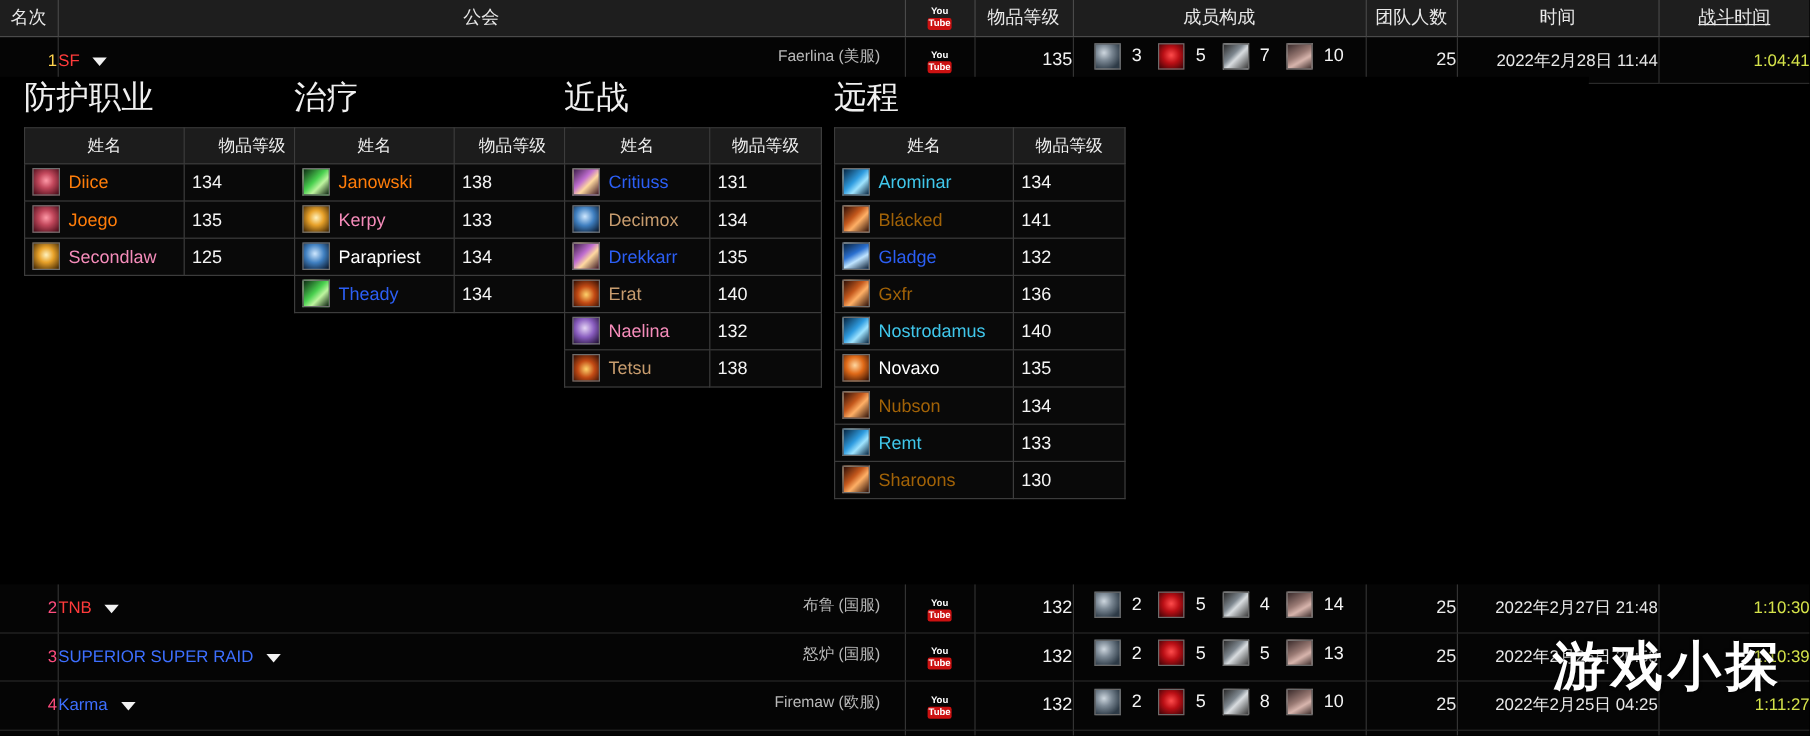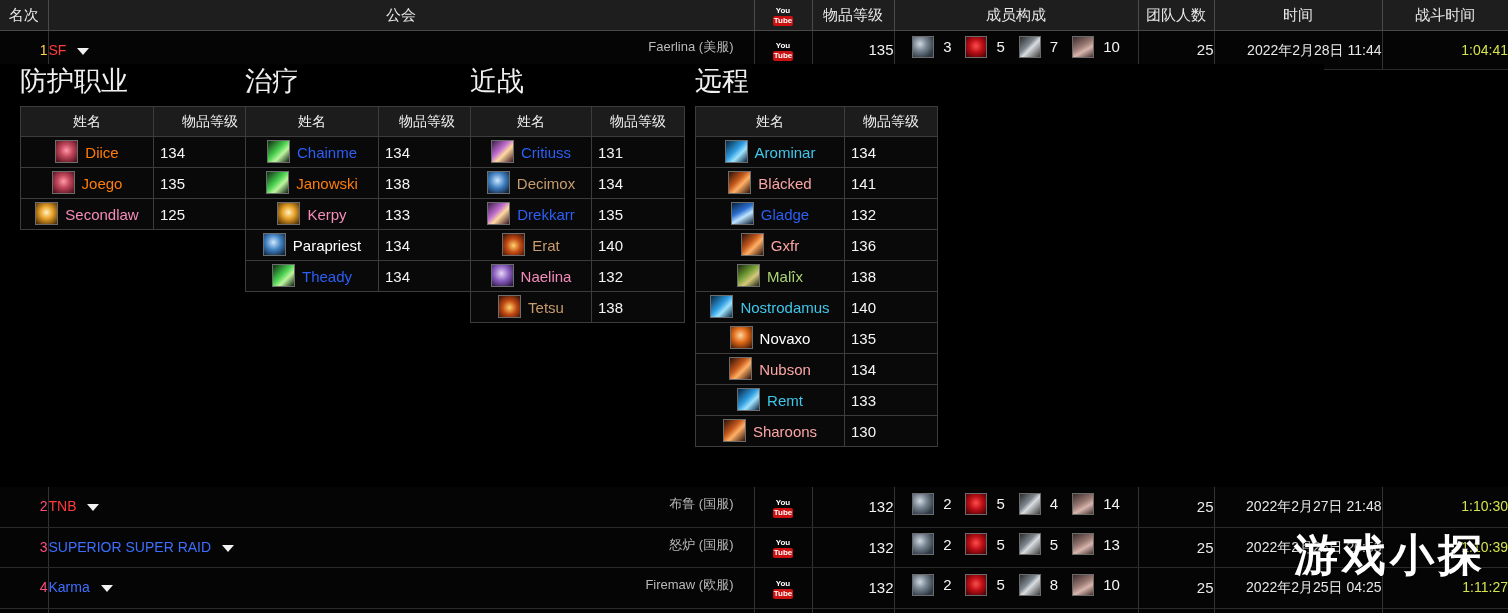--- a/index.html
+++ b/index.html
@@ -13,21 +13,21 @@
   
   table.rank{border-collapse:collapse;width:1508px;table-layout:fixed;}
   table.rank td, table.rank th{padding:0;margin:0;}
 
   .hdr-row{background:#1e1e1e;height:30px;}
   .hdr-cell{
     color:#e9e9e9;font-size:15px;text-align:center;font-weight:normal;
     border-right:1px solid #4a4a4a;border-bottom:1px solid #4a4a4a;
     height:30px;line-height:30px;white-space:nowrap;
   }
-  .hdr-cell.last{border-right:none;}
+  .hdr-cell.last{border-right:none;text-decoration:underline;}
 
   .data-row{height:32px;background:#050505;}
   .cell{
     border-right:1px solid #333;border-bottom:1px solid #2a2a2a;
     height:32px;line-height:32px;font-size:14px;white-space:nowrap;overflow:hidden;
   }
   .cell.last{border-right:none;}
   .c-rank{text-align:right;padding-right:12px;color:#ffd34d;font-size:14px;}
   .c-rank.pink{color:#ff4d7e;}
   .c-guild{padding-left:12px;text-align:left;}
@@ -67,21 +67,21 @@
   .roleblock{position:absolute;top:0;}
   .roletitle{color:#f0f0f0;font-size:27px;font-weight:normal;margin:0 0 8px 0;line-height:34px;}
   table.role{border-collapse:collapse;background:#070707;}
   table.role th{
     background:#1c1c1c;color:#f0f0f0;font-size:14px;font-weight:normal;
     border:1px solid #3c3c3c;height:29px;text-align:center;padding:0 8px;
   }
   table.role td{
     border:1px solid #3c3c3c;height:30px;font-size:15px;padding:0 6px;background:#090909;
   }
-  td.nm{text-align:center;white-space:nowrap;}
+  td.nm{text-align:left;white-space:nowrap;}
   td.lv{text-align:left;color:#f5f5f5;padding-left:9px;}
   .cicon{width:21px;height:21px;border:1px solid #6d6d6d;display:inline-block;vertical-align:middle;
     margin-right:7px;position:relative;top:-1px;}
   .pname{vertical-align:middle;font-size:15px;}
 
   
   .ic-druid{background:radial-gradient(circle at 50% 45%,#ff9aa8 0%,#c2485c 40%,#4d0e1b 95%);}
   .ic-shaman{background:linear-gradient(135deg,#0e2a14 0%,#49d14f 45%,#bff5a0 65%,#0d2010 100%);}
   .ic-priest{background:radial-gradient(circle at 45% 40%,#cfe8ff 0%,#3f7fc0 45%,#0c1b30 95%);}
   .ic-rogue{background:radial-gradient(circle at 45% 40%,#e6d6f5 0%,#8a5ec0 45%,#24123a 95%);}
@@ -94,21 +94,21 @@
   .ic-elem{background:linear-gradient(150deg,#07203a 0%,#2a6fd0 40%,#bfe4ff 62%,#081a30 100%);}
   .ic-spriest{background:radial-gradient(circle at 45% 40%,#ffd7a0 0%,#e06a18 42%,#3a1405 95%);}
 
   
   .cl-druid{color:#ff7d0a;}
   .cl-paladin{color:#f58cba;}
   .cl-shaman{color:#2c5ff5;}
   .cl-priest{color:#ffffff;}
   .cl-warrior{color:#c79c6e;}
   .cl-mage{color:#40c7eb;}
-  .cl-warlock{color:#fca5a5;}
+  .cl-warlock{color:#a16207;}
   .cl-hunter{color:#abd473;}
 
   
   .watermark{
     position:absolute;right:22px;bottom:28px;color:#ffffff;font-size:44px;font-weight:bold;
     letter-spacing:4px;text-shadow:0 0 3px rgba(0,0,0,.85);pointer-events:none;
     font-family:"DejaVu Sans",sans-serif;
   }
 </style>
 </head>
@@ -214,24 +214,20 @@
       <div class="roletitle">治疗</div>
       <table class="role">
         <thead>
             <tr>
           <th style="width:116px">姓名</th>
           <th style="width:80px">物品等级</th>
         </tr>
           </thead>
         <tbody>
           <tr>
-            <td class="nm"><i class="cicon ic-shaman"></i><span class="pname cl-shaman">Chainme</span></td>
-            <td class="lv">134</td>
-          </tr>
-          <tr>
             <td class="nm"><i class="cicon ic-shaman"></i><span class="pname cl-druid">Janowski</span></td>
             <td class="lv">138</td>
           </tr>
           <tr>
             <td class="nm"><i class="cicon ic-holypal"></i><span class="pname cl-paladin">Kerpy</span></td>
             <td class="lv">133</td>
           </tr>
           <tr>
             <td class="nm"><i class="cicon ic-priest"></i><span class="pname cl-priest">Parapriest</span></td>
             <td class="lv">134</td>
@@ -300,24 +296,20 @@
             <td class="nm"><i class="cicon ic-warlock"></i><span class="pname cl-warlock">Blácked</span></td>
             <td class="lv">141</td>
           </tr>
           <tr>
             <td class="nm"><i class="cicon ic-elem"></i><span class="pname cl-shaman">Gladge</span></td>
             <td class="lv">132</td>
           </tr>
           <tr>
             <td class="nm"><i class="cicon ic-warlock"></i><span class="pname cl-warlock">Gxfr</span></td>
             <td class="lv">136</td>
-          </tr>
-          <tr>
-            <td class="nm"><i class="cicon ic-hunter"></i><span class="pname cl-hunter">Malîx</span></td>
-            <td class="lv">138</td>
           </tr>
           <tr>
             <td class="nm"><i class="cicon ic-mage"></i><span class="pname cl-mage">Nostrodamus</span></td>
             <td class="lv">140</td>
           </tr>
           <tr>
             <td class="nm"><i class="cicon ic-spriest"></i><span class="pname cl-priest">Novaxo</span></td>
             <td class="lv">135</td>
           </tr>
           <tr>

